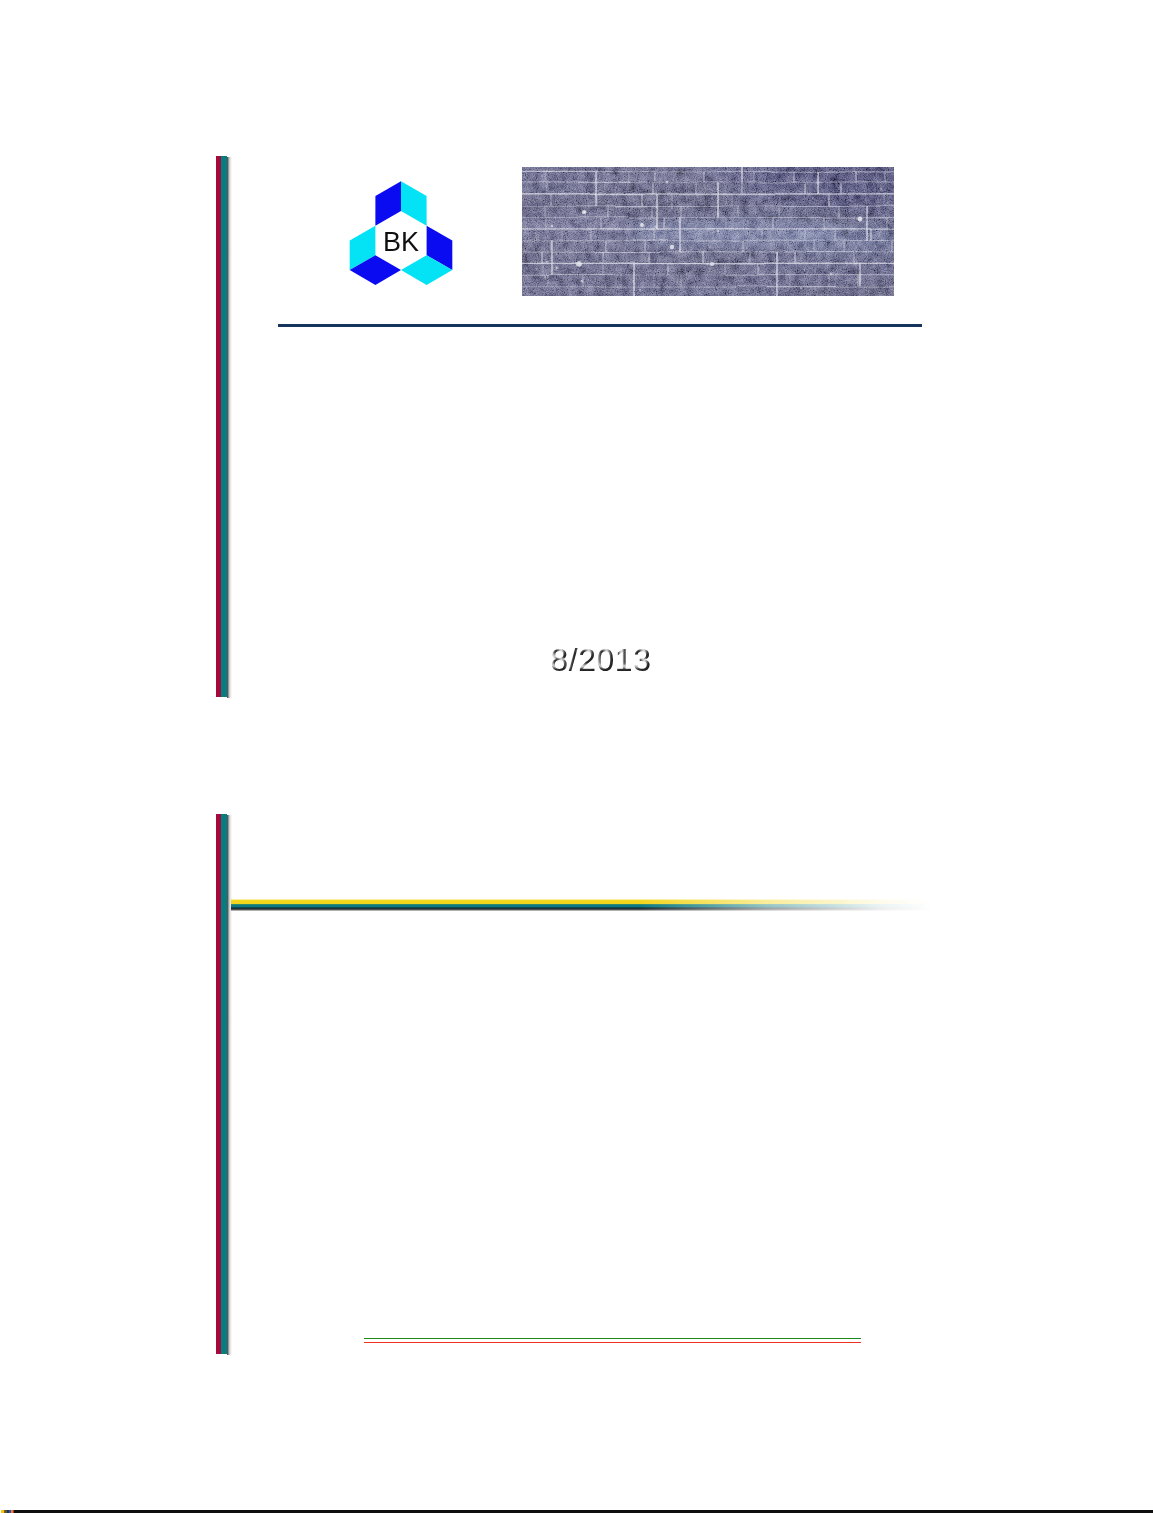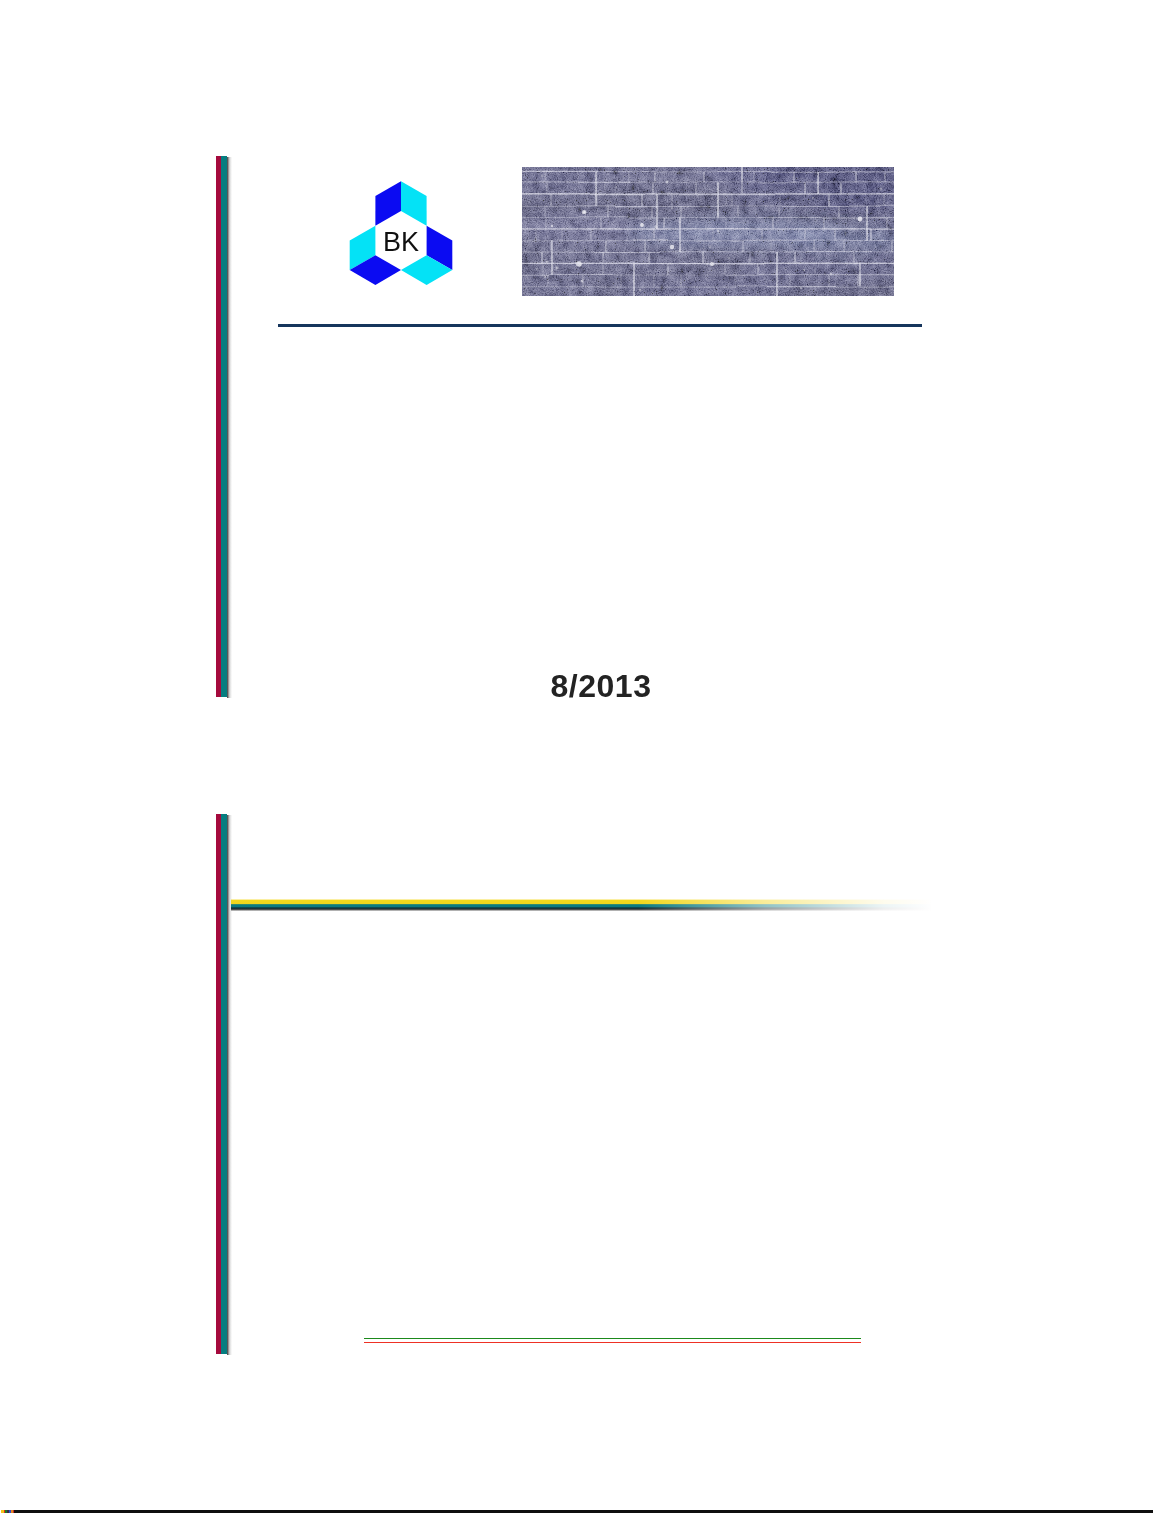--- a/index.html
+++ b/index.html
@@ -274,21 +274,21 @@
       <circle cx="338" cy="52" r="2.4" fill="#dcdcea" opacity="0.85"></circle>
       <circle cx="120" cy="58" r="1.9" fill="#dcdcea" opacity="0.85"></circle>
       <circle cx="62" cy="45" r="2.0" fill="#dcdcea" opacity="0.85"></circle>
     </g>
     <rect x="0" y="0" width="372" height="129" filter="url(#gn2)" style="mix-blend-mode:soft-light" opacity="0.75"></rect>
     <rect x="0" y="0" width="372" height="129" filter="url(#gn1)" style="mix-blend-mode:soft-light" opacity="0.95"></rect>
   </svg>
 
 <div class="abs" style="left:278px;top:324.4px;width:644px;height:2.6px;background:#16355c;filter:blur(0.3px);"></div>
 
-<div class="abs" style="left:451px;top:668px;width:300px;text-align:center;font-size:32px;font-weight:bold;letter-spacing:0.5px;color:rgba(35,35,35,1);filter:blur(0.6px);">8/2013</div>
+<div class="abs" style="left:451px;top:642px;width:300px;text-align:center;font-size:32px;font-weight:normal;letter-spacing:0.5px;color:rgba(35,35,35,1);filter:blur(0.6px);">8/2013</div>
 
 <div class="abs" style="left:448px;top:639px;width:300px;text-align:center;font-size:32px;font-weight:bold;letter-spacing:0.5px;color:rgba(255,255,255,0.85);filter:blur(1.0px);">8/2013</div>
 
 <div class="abs" style="left:215.5px;top:813.7px;width:5.6px;height:540.7px;background:#a50a3d;"></div>
 
 <div class="abs" style="left:221.1px;top:813.7px;width:5.8px;height:540.7px;background:#067d80;"></div>
 
 <div class="abs" style="left:226.9px;top:815.2px;width:5.6px;height:540.2px;filter:blur(0.6px);background:linear-gradient(to right,rgba(45,45,45,0.85) 0%,rgba(45,45,45,0.75) 18%,rgba(120,120,120,0.5) 38%,rgba(180,180,180,0.42) 62%,rgba(255,255,255,0) 100%);"></div>
 
 <div class="abs" style="left:231.4px;top:899.2px;width:700px;height:11.6px;filter:blur(0.5px);background:linear-gradient(to bottom,rgba(244,216,28,0) 0%,#f4d81c 10%,#f0d41e 40%,#0b7b81 47%,#0d7a80 66%,#10343c 73%,#1c333a 81%,#4a4a4a 86%,#585858 91%,rgba(255,255,255,0) 100%);"></div>

